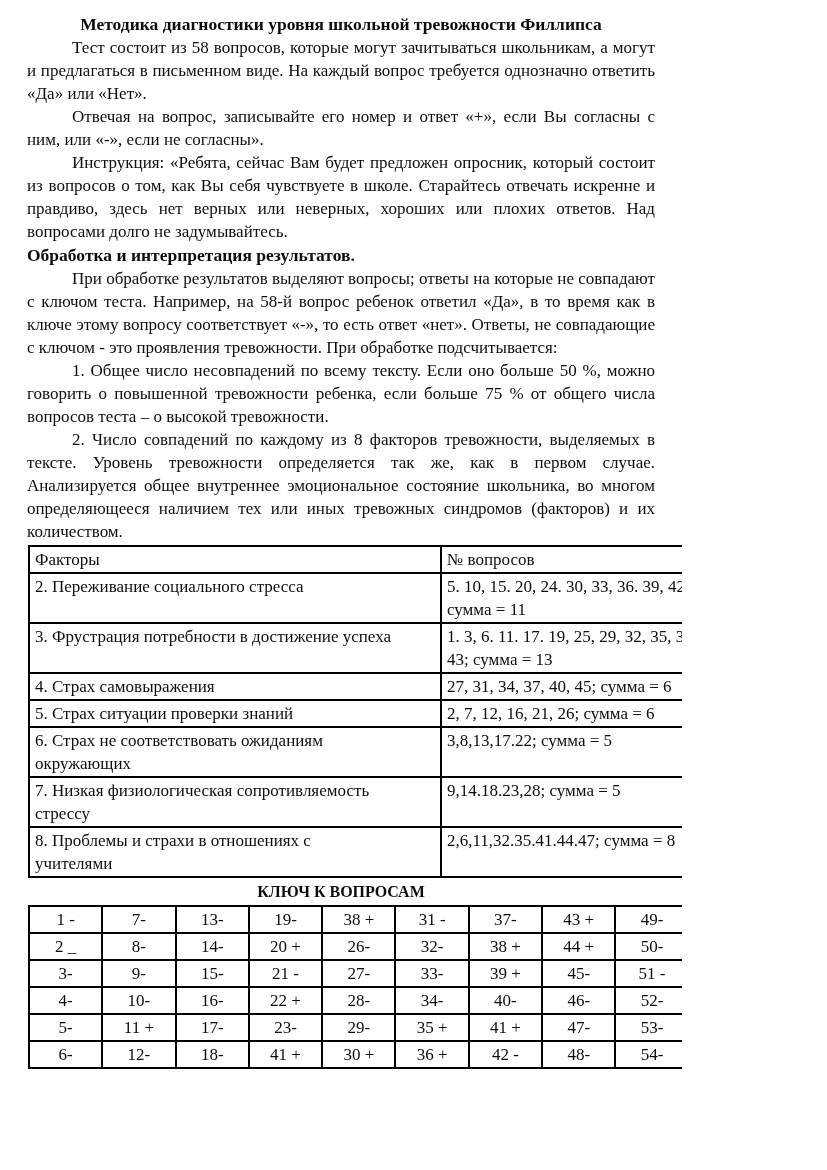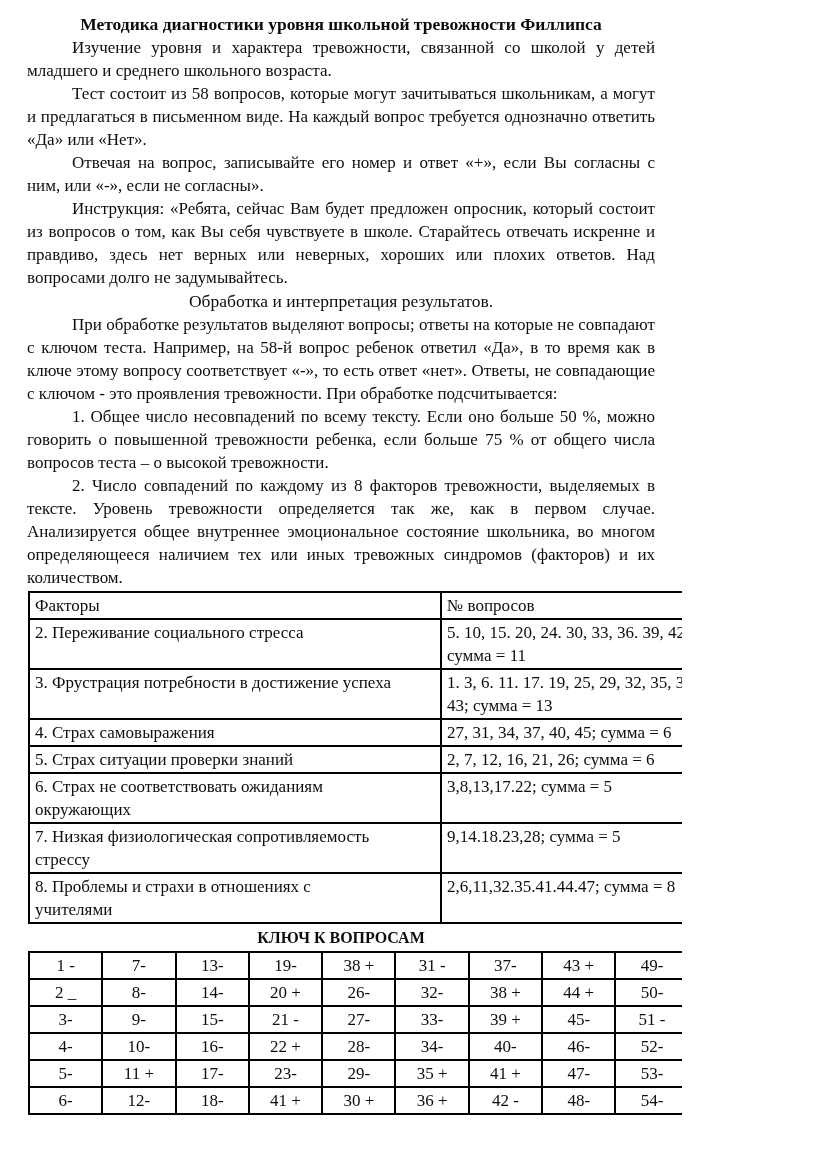--- a/index.html
+++ b/index.html
@@ -28,22 +28,22 @@
     line-height: 24px;
   }
   p.para {
     margin: 0;
     text-indent: 45px;
     text-align: justify;
   }
   .section-heading {
     margin: 0;
     font-size: 17.5px;
-    font-weight: normal;
-    text-align: center;
+    font-weight: bold;
+    text-align: left;
     line-height: 24px;
   }
   table.factors {
     border-collapse: collapse;
     table-layout: fixed;
     width: 737px;
     margin: 2px 0 0 1px;
   }
   table.factors td {
     border: 2px solid #000;
@@ -79,21 +79,20 @@
     line-height: 22px;
   }
 </style>
 </head>
 <body>
 
 <div class="page">
 
   <h1 class="doc-title">Методика диагностики уровня школьной тревожности Филлипса</h1>
 
-  <p class="para">Изучение уровня и характера тревожности, связанной со школой у детей младшего и среднего школьного возраста.</p>
   <p class="para">Тест состоит из 58 вопросов, которые могут зачитываться школьникам, а могут и предлагаться в письменном виде. На каждый вопрос требуется однозначно ответить «Да» или «Нет».</p>
   <p class="para">Отвечая на вопрос, записывайте его номер и ответ «+», если Вы согласны с ним, или «-», если не согласны».</p>
   <p class="para">Инструкция: «Ребята, сейчас Вам будет предложен опросник, который состоит из вопросов о том, как Вы себя чувствуете в школе. Старайтесь отвечать искренне и правдиво, здесь нет верных или неверных, хороших или плохих ответов. Над вопросами долго не задумывайтесь.</p>
 
   <h2 class="section-heading">Обработка и интерпретация результатов.</h2>
 
   <p class="para">При обработке результатов выделяют вопросы; ответы на которые не совпадают с ключом теста. Например, на 58-й вопрос ребенок ответил «Да», в то время как в ключе этому вопросу соответствует «-», то есть ответ «нет». Ответы, не совпадающие с ключом - это проявления тревожности. При обработке подсчитывается:</p>
   <p class="para">1. Общее число несовпадений по всему тексту. Если оно больше 50 %, можно говорить о повышенной тревожности ребенка, если больше 75 % от общего числа вопросов теста – о высокой тревожности.</p>
   <p class="para">2. Число совпадений по каждому из 8 факторов тревожности, выделяемых в тексте. Уровень тревожности определяется так же, как в первом случае. Анализируется общее внутреннее эмоциональное состояние школьника, во многом определяющееся наличием тех или иных тревожных синдромов (факторов) и их количеством.</p>
 

